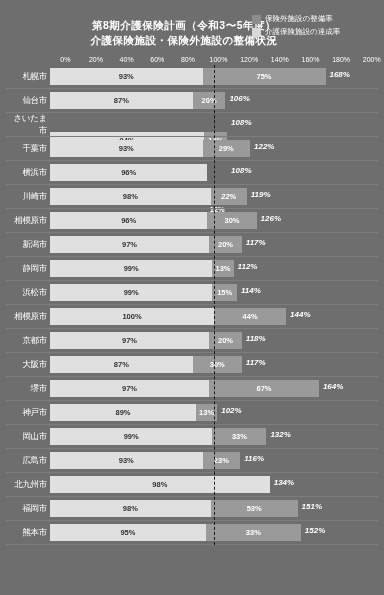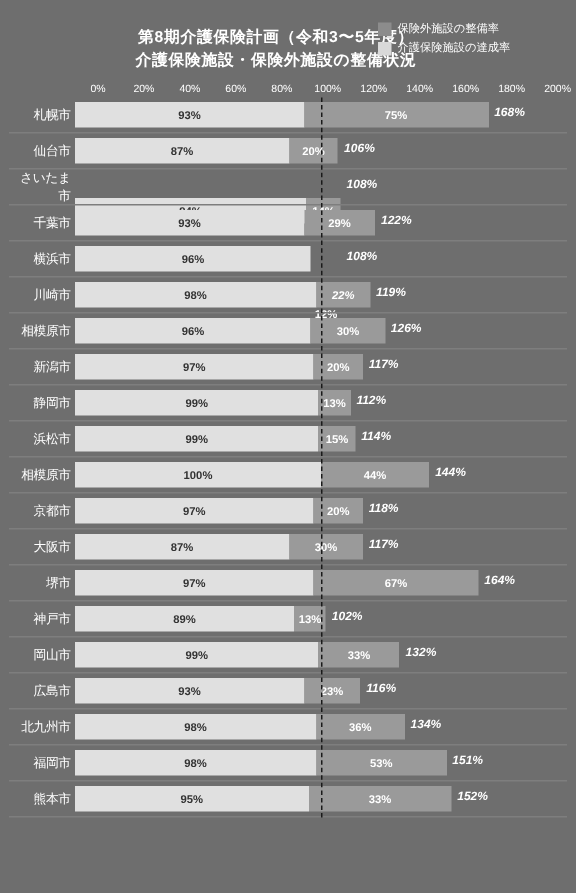--- a/index.html
+++ b/index.html
@@ -352,23 +352,20 @@
             </div>
           </div>
           <div class="rowline" style="top: 407px;"></div>
           <div class="row">
             <div class="rowlabel">北九州市</div>
             <div class="bars">
               <div class="barwrap" style="width: 67%;">
                 <div class="seg light" style="flex: 98 0 0px;">
                   <span class="seg-val">98%</span>
                 </div>
-                <div class="seg dark" style="flex: 36 0 0px;">
-                  <span class="seg-val">36%</span>
-                </div>
               </div>
               <div class="total" style="left: 68.2%;">134%</div>
             </div>
           </div>
           <div class="rowline" style="top: 431px;"></div>
           <div class="row">
             <div class="rowlabel">福岡市</div>
             <div class="bars">
               <div class="barwrap" style="width: 75.5%;">
                 <div class="seg light" style="flex: 98 0 0px;">

